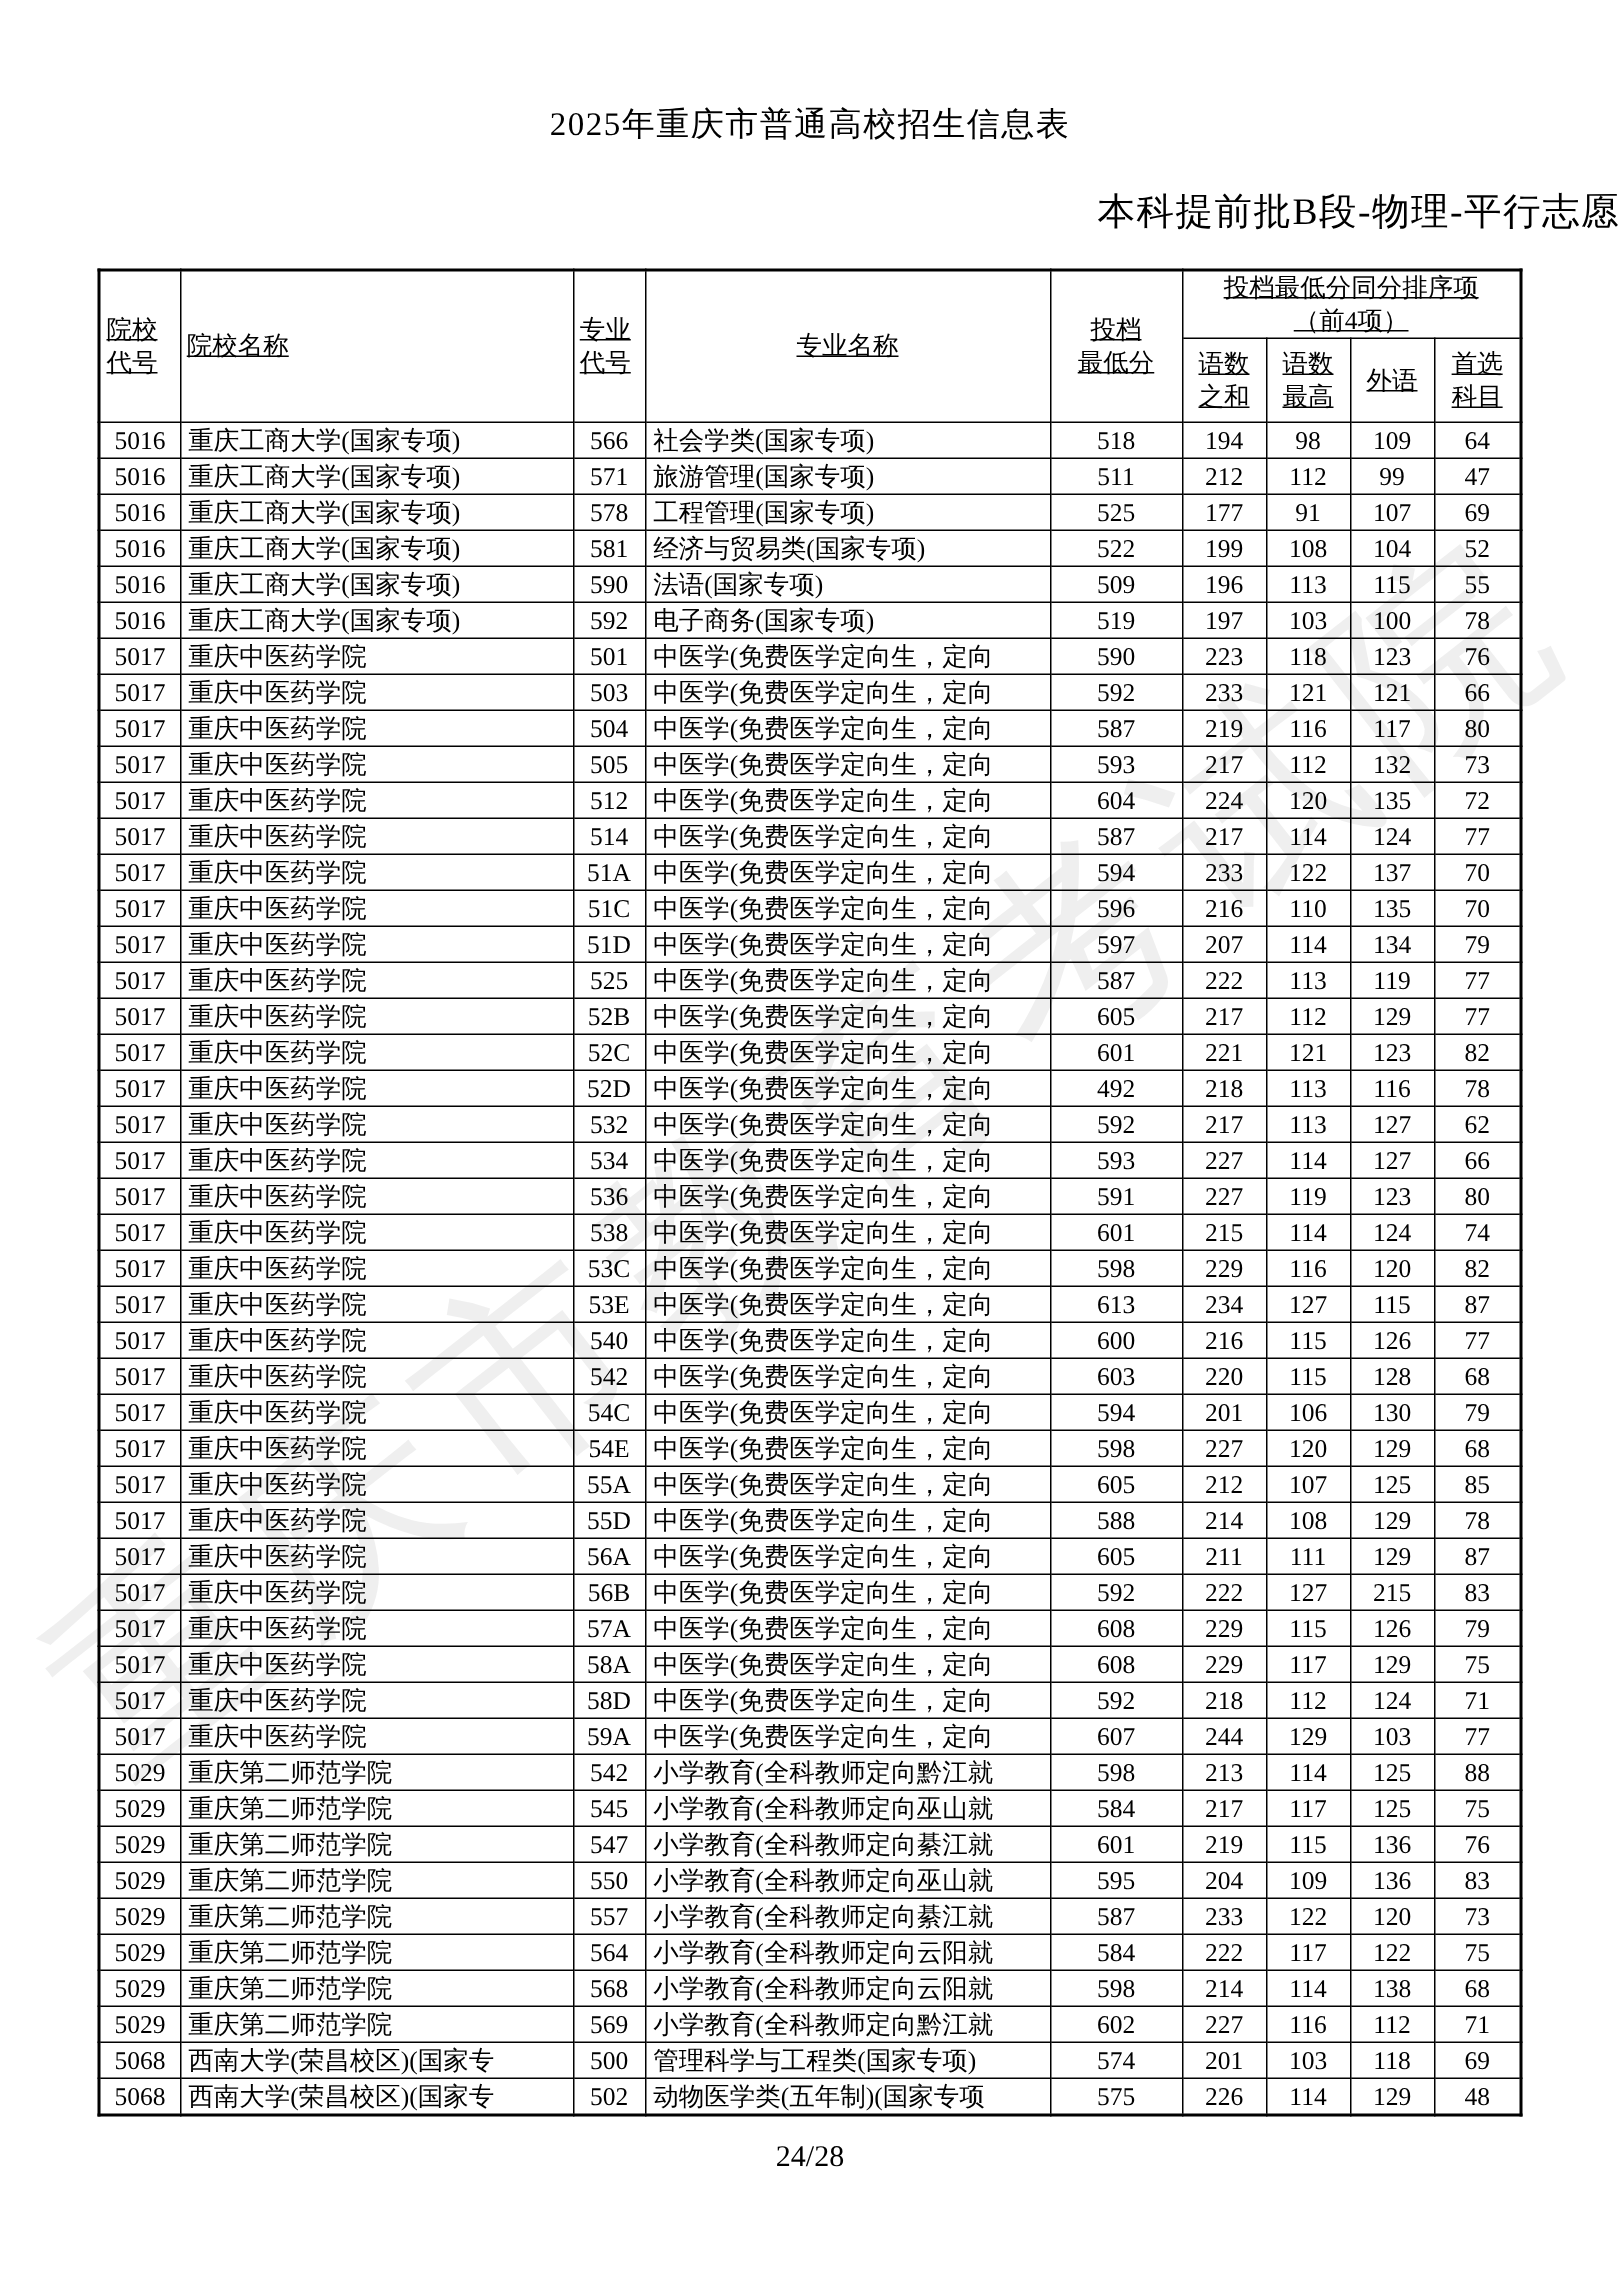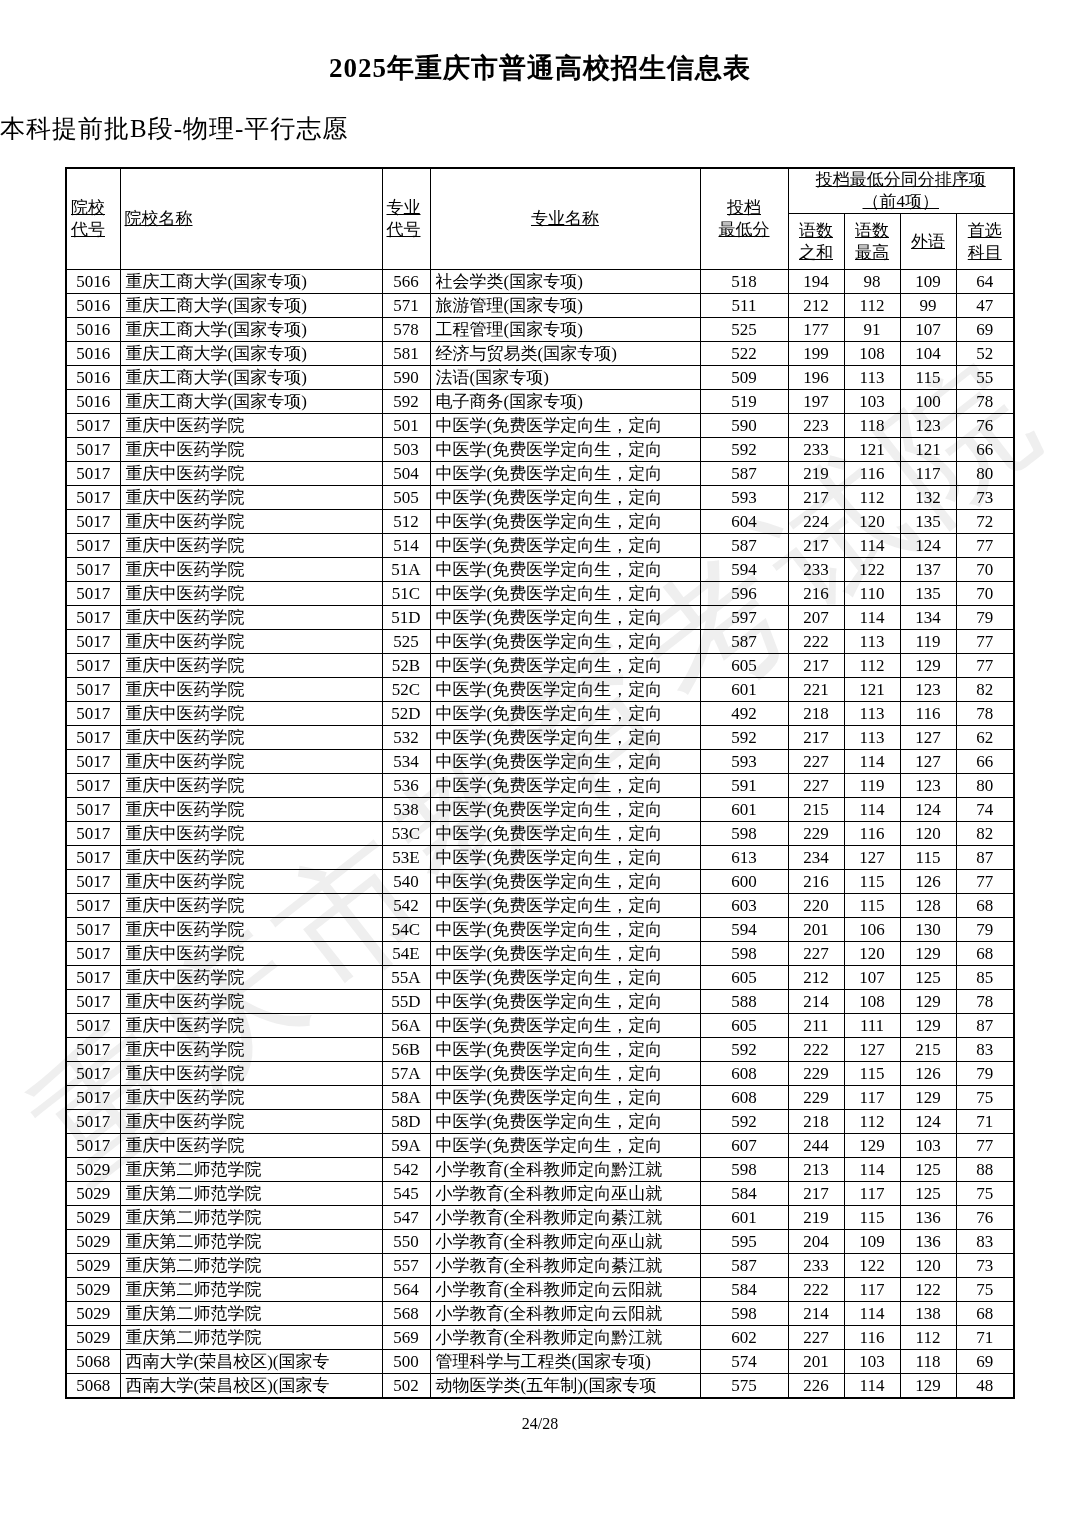--- a/index.html
+++ b/index.html
@@ -10,27 +10,27 @@
   body {
     width: 1080px;
     height: 1528px;
     position: relative;
     overflow: hidden;
     font-family: "Liberation Serif", "DejaVu Serif", serif;
     color: #000;
   }
   .doc-title {
     text-align: center;
-    font-size: 27px;
-    font-weight: bold;
-    margin-top: 50px;
+    font-size: 22px;
+    font-weight: normal;
+    margin-top: 68px;
     letter-spacing: 1px;
   }
   .doc-subtitle {
-    text-align: left;
+    text-align: right;
     font-size: 25px;
     margin-top: 26px;
     letter-spacing: 1px;
   }
   table.main {
     margin: 22px auto 0 auto;
     width: 948px;
     border-collapse: collapse;
     table-layout: fixed;
     border: 2px solid #000;
@@ -60,21 +60,21 @@
     height: 23px;
     line-height: 23px;
     text-align: center;
   }
   td.col-college_name, td.col-major_name {
     text-align: left;
     padding-left: 5px;
   }
   .page-number {
     text-align: center;
-    font-size: 16px;
+    font-size: 20px;
     margin-top: 16px;
   }
   .watermark {
     position: absolute;
     top: 770px;
     left: 540px;
     transform: translate(-50%, -50%) rotate(-38deg);
     font-size: 140px;
     letter-spacing: 14px;
     color: rgba(100, 100, 100, 0.10);

